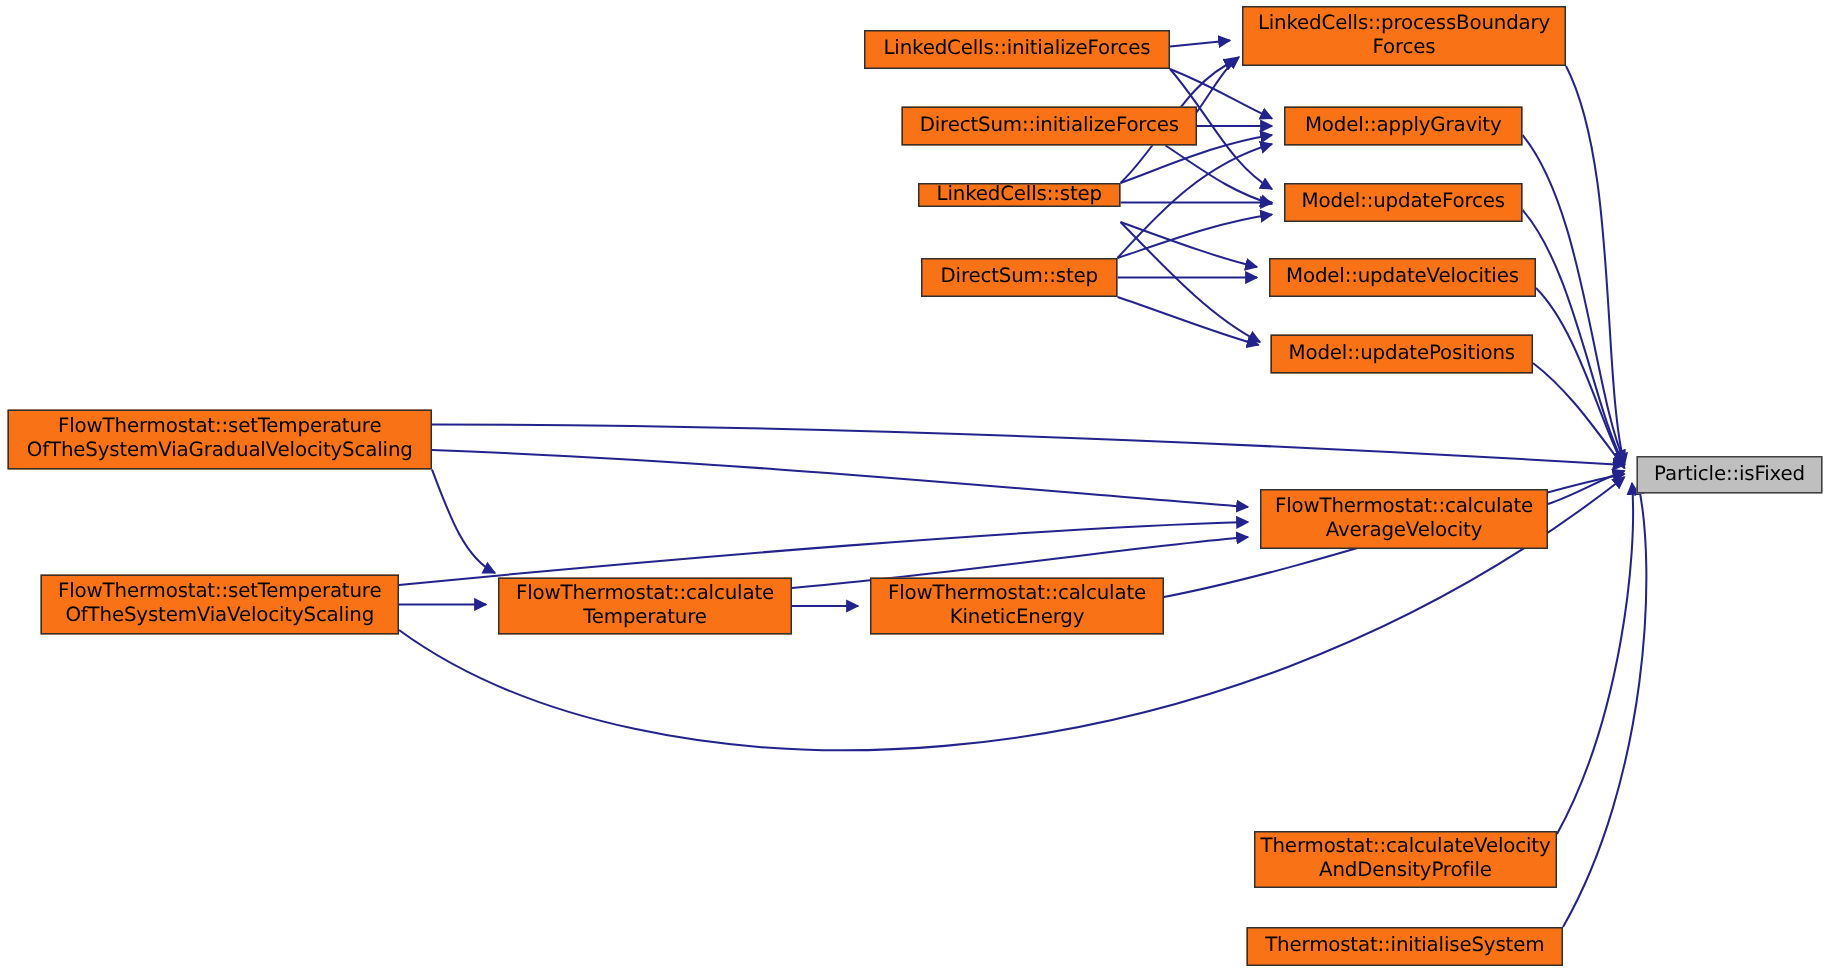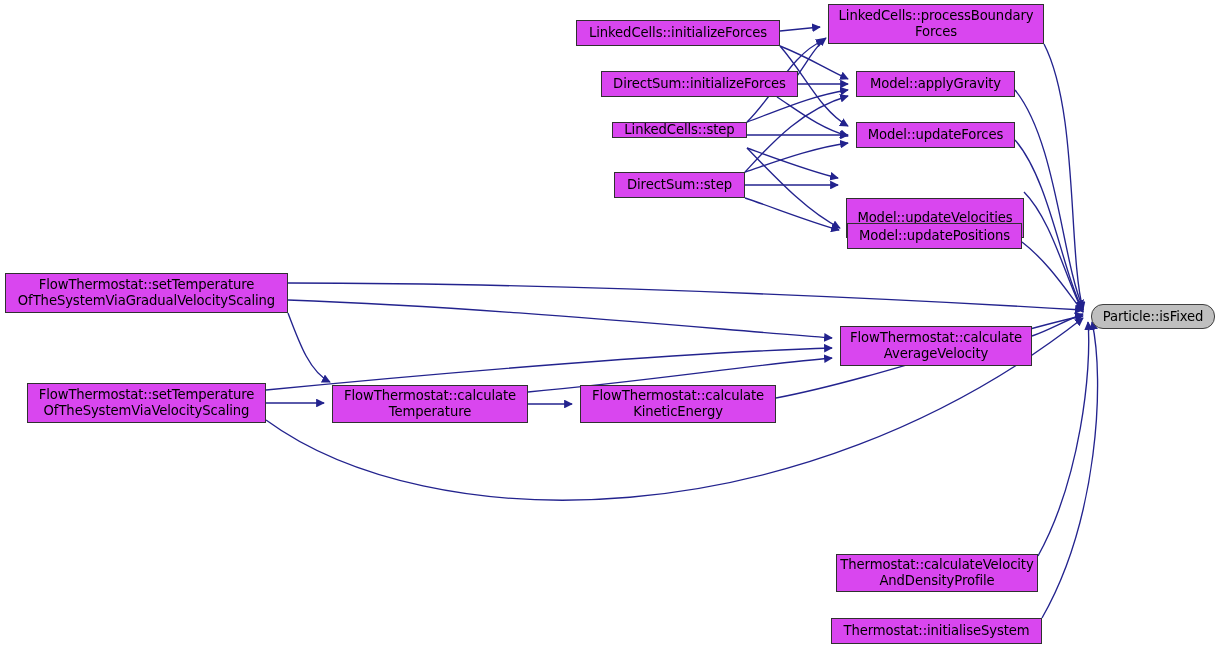--- a/index.html
+++ b/index.html
@@ -8,36 +8,35 @@
     width:1220px;height:650px;
     background:#ffffff;
     font-family:"DejaVu Sans","Liberation Sans",sans-serif;
     overflow:hidden;
   }
   #edges{position:absolute;left:0;top:0;width:1220px;height:650px;}
   .node{
     position:absolute;
     box-sizing:border-box;
     border:1px solid #303030;
-    background:#d946ef;
+    background:#f97316;
     color:#000000;
     display:flex;
     align-items:center;
     justify-content:center;
     text-align:center;
     line-height:1.18;
     font-size:13.2px;
     letter-spacing:-0.1px;
     white-space:pre-line;
     padding:0 4px;
   }
   .node.highlight{
     background:#bfbfbf;
     border-color:#404040;
-    border-radius:12px;
   }
   .node span{display:block;}
 </style>
 </head>
 <body>
 
 <div id="canvas">
   <svg id="edges" viewBox="0 0 1220 650" xmlns="http://www.w3.org/2000/svg">
     <defs>
       <marker id="arrow" viewBox="0 0 10 10" refX="9" refY="5" markerWidth="6.5" markerHeight="6.5" orient="auto-start-reverse">
@@ -81,21 +80,21 @@
   </svg>
   <div id="node-layer">
       <div class="node" style="left: 576px; top: 20px; width: 204px; height: 26px;"><span>LinkedCells::initializeForces</span></div>
       <div class="node" style="left: 828px; top: 4px; width: 216px; height: 40px;"><span>LinkedCells::processBoundary
 Forces</span></div>
       <div class="node" style="left: 580px; top: 71px; width: 197px; height: 26px; margin-left: 21px;"><span>DirectSum::initializeForces</span></div>
       <div class="node" style="left: 856px; top: 71px; width: 159px; height: 26px; justify-content: center;"><span>Model::applyGravity</span></div>
       <div class="node" style="left: 612px; top: 122px; width: 135px; height: 16px;"><span>LinkedCells::step</span></div>
       <div class="node" style="left: 856px; top: 122px; width: 159px; height: 26px;"><span>Model::updateForces</span></div>
       <div class="node" style="left: 614px; top: 172px; width: 131px; height: 26px; align-items: center;"><span>DirectSum::step</span></div>
-      <div class="node" style="left: 846px; top: 172px; width: 178px; height: 40px; margin-top: 26px;"><span>Model::updateVelocities</span></div>
+      <div class="node" style="left: 846px; top: 172px; width: 178px; height: 26px;"><span>Model::updateVelocities</span></div>
       <div class="node" style="left: 847px; top: 223px; width: 175px; height: 26px; justify-content: center;"><span>Model::updatePositions</span></div>
       <div class="node" style="left: 5px; top: 273px; width: 283px; height: 40px;"><span>FlowThermostat::setTemperature
 OfTheSystemViaGradualVelocityScaling</span></div>
       <div class="node highlight" style="left: 1091px; top: 304px; width: 124px; height: 25px;"><span>Particle::isFixed</span></div>
       <div class="node" style="left: 840px; top: 326px; width: 192px; height: 40px;"><span>FlowThermostat::calculate
 AverageVelocity</span></div>
       <div class="node" style="left: 27px; top: 383px; width: 239px; height: 40px;"><span>FlowThermostat::setTemperature
 OfTheSystemViaVelocityScaling</span></div>
       <div class="node" style="left: 332px; top: 385px; width: 196px; height: 38px;"><span>FlowThermostat::calculate
 Temperature</span></div>

